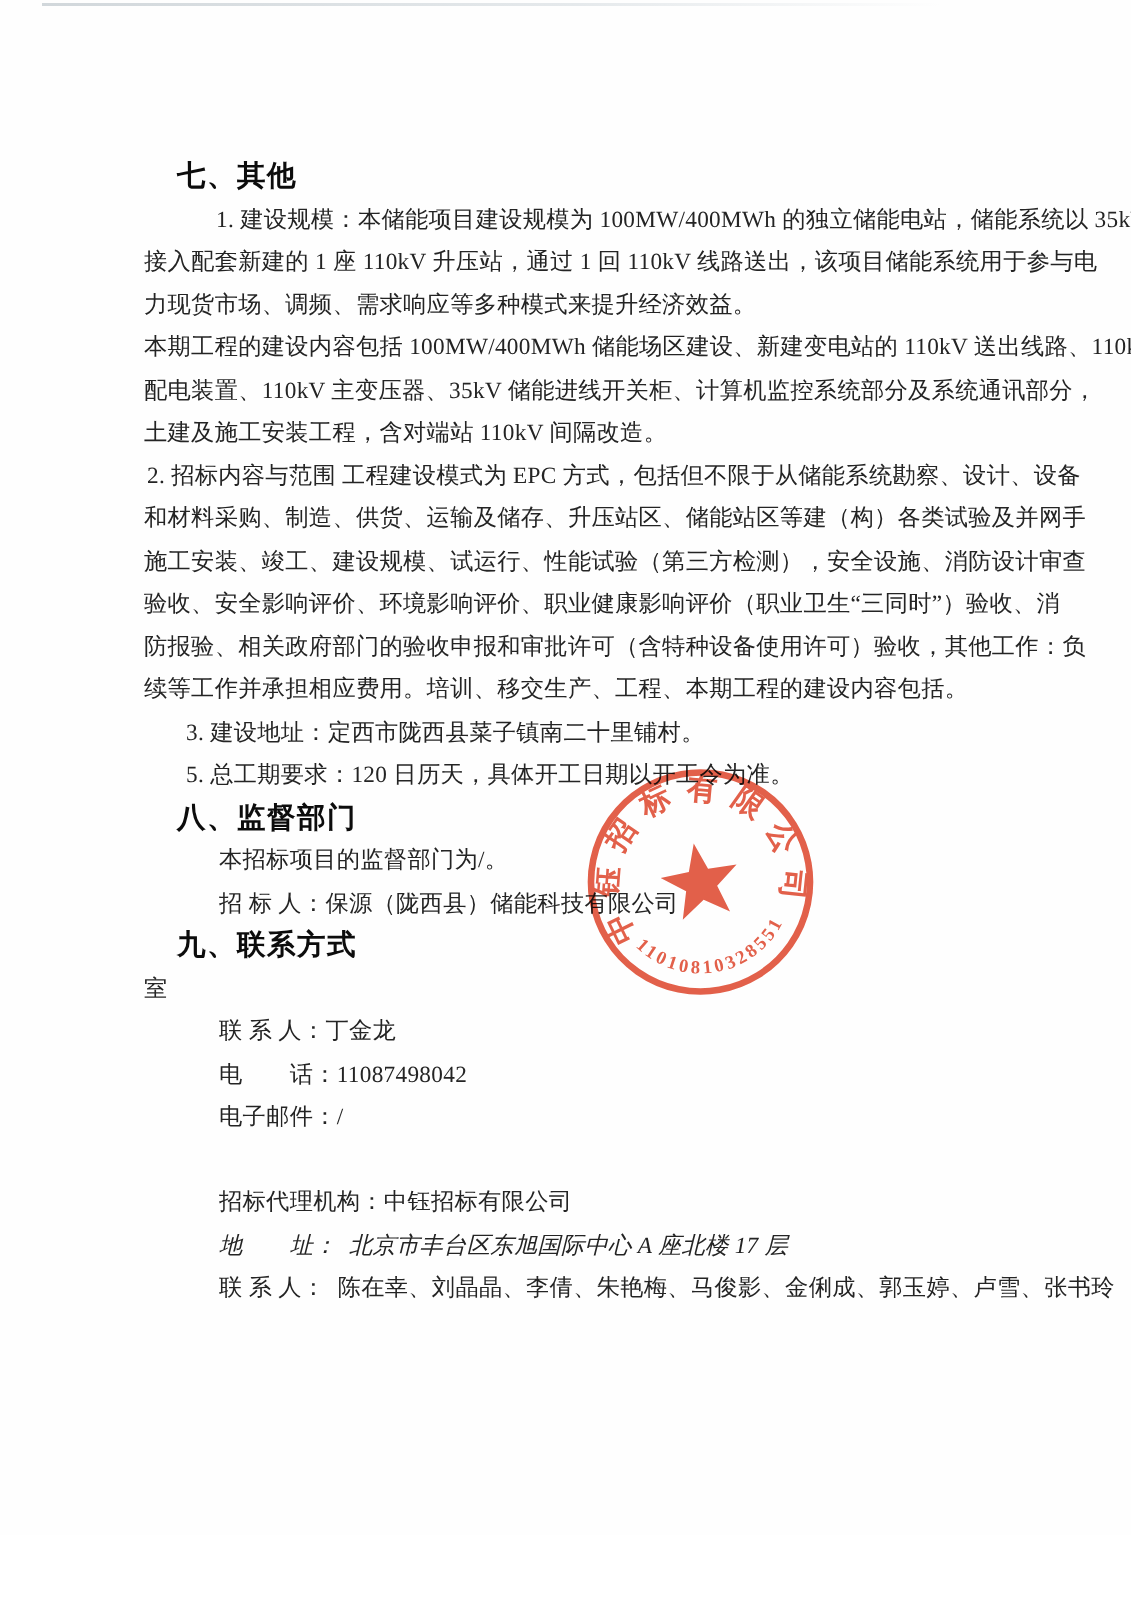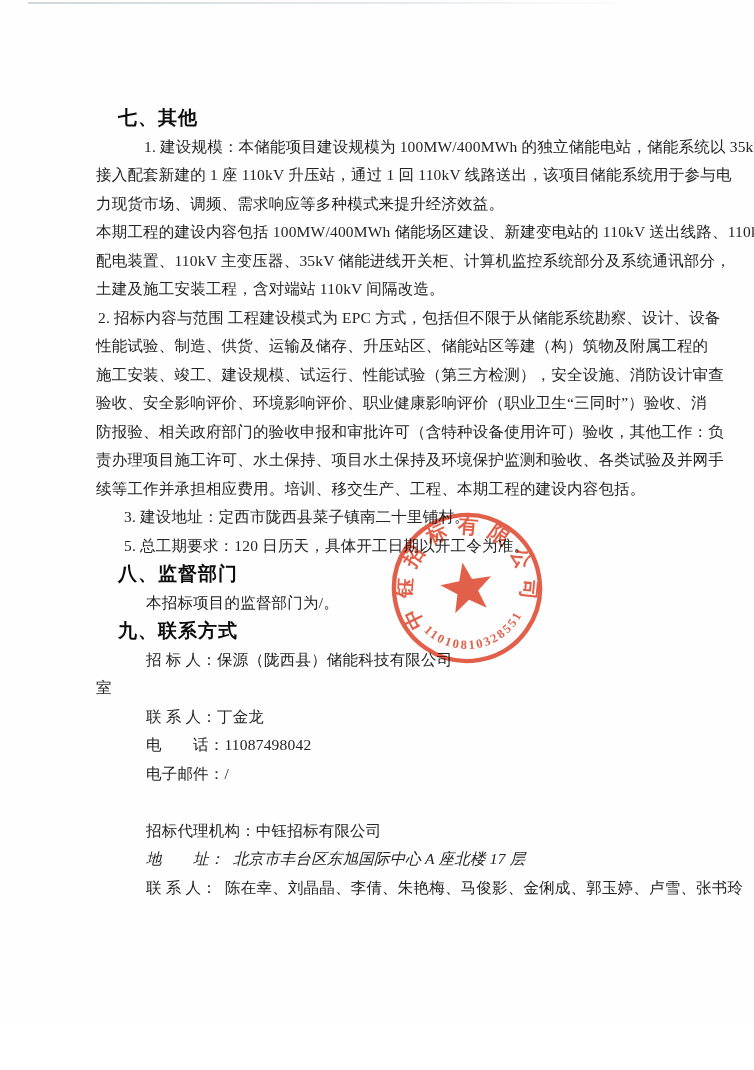--- a/index.html
+++ b/index.html
@@ -62,32 +62,31 @@
 
   <div class="doc" id="doc-lines">
       <div class="tl heading" style="padding-left: 22px;">七、其他</div>
       <div class="tl" style="padding-left: 48px;">1. 建设规模：本储能项目建设规模为 100MW/400MWh 的独立储能电站，储能系统以 35kV</div>
       <div class="tl">接入配套新建的 1 座 110kV 升压站，通过 1 回 110kV 线路送出，该项目储能系统用于参与电</div>
       <div class="tl">力现货市场、调频、需求响应等多种模式来提升经济效益。</div>
       <div class="tl">本期工程的建设内容包括 100MW/400MWh 储能场区建设、新建变电站的 110kV 送出线路、110kV</div>
       <div class="tl">配电装置、110kV 主变压器、35kV 储能进线开关柜、计算机监控系统部分及系统通讯部分，</div>
       <div class="tl">土建及施工安装工程，含对端站 110kV 间隔改造。</div>
       <div class="tl" style="padding-left: 2px;">2. 招标内容与范围 工程建设模式为 EPC 方式，包括但不限于从储能系统勘察、设计、设备</div>
-      <div class="tl">性能试验、制造、供货、运输及储存、升压站区、储能站区等建（构）筑物及附属工程的</div>
+      <div class="tl">和材料采购、制造、供货、运输及储存、升压站区、储能站区等建（构）各类试验及并网手</div>
       <div class="tl">施工安装、竣工、建设规模、试运行、性能试验（第三方检测），安全设施、消防设计审查</div>
       <div class="tl">验收、安全影响评价、环境影响评价、职业健康影响评价（职业卫生“三同时”）验收、消</div>
       <div class="tl">防报验、相关政府部门的验收申报和审批许可（含特种设备使用许可）验收，其他工作：负</div>
-      <div class="tl">责办理项目施工许可、水土保持、项目水土保持及环境保护监测和验收、各类试验及并网手</div>
       <div class="tl">续等工作并承担相应费用。培训、移交生产、工程、本期工程的建设内容包括。</div>
       <div class="tl" style="padding-left: 28px;">3. 建设地址：定西市陇西县菜子镇南二十里铺村。</div>
       <div class="tl" style="padding-left: 28px;">5. 总工期要求：120 日历天，具体开工日期以开工令为准。</div>
       <div class="tl heading" style="padding-left: 22px;">八、监督部门</div>
       <div class="tl" style="padding-left: 50px;">本招标项目的监督部门为/。</div>
+      <div class="tl" style="padding-left: 50px;">招 标 人：保源（陇西县）储能科技有限公司</div>
       <div class="tl heading" style="padding-left: 22px;">九、联系方式</div>
-      <div class="tl" style="padding-left: 50px;">招 标 人：保源（陇西县）储能科技有限公司</div>
       <div class="tl">室</div>
       <div class="tl" style="padding-left: 50px;">联 系 人：丁金龙</div>
       <div class="tl" style="padding-left: 50px;">电　　话：11087498042</div>
       <div class="tl" style="padding-left: 50px;">电子邮件：/</div>
       <div class="tl spacer"></div>
       <div class="tl" style="padding-left: 50px;">招标代理机构：中钰招标有限公司</div>
       <div class="tl" style="padding-left: 50px; font-style: italic;">地　　址：  北京市丰台区东旭国际中心 A 座北楼 17 层</div>
       <div class="tl" style="padding-left: 50px;">联 系 人：  陈在幸、刘晶晶、李倩、朱艳梅、马俊影、金俐成、郭玉婷、卢雪、张书玲</div>
     </div>
 

